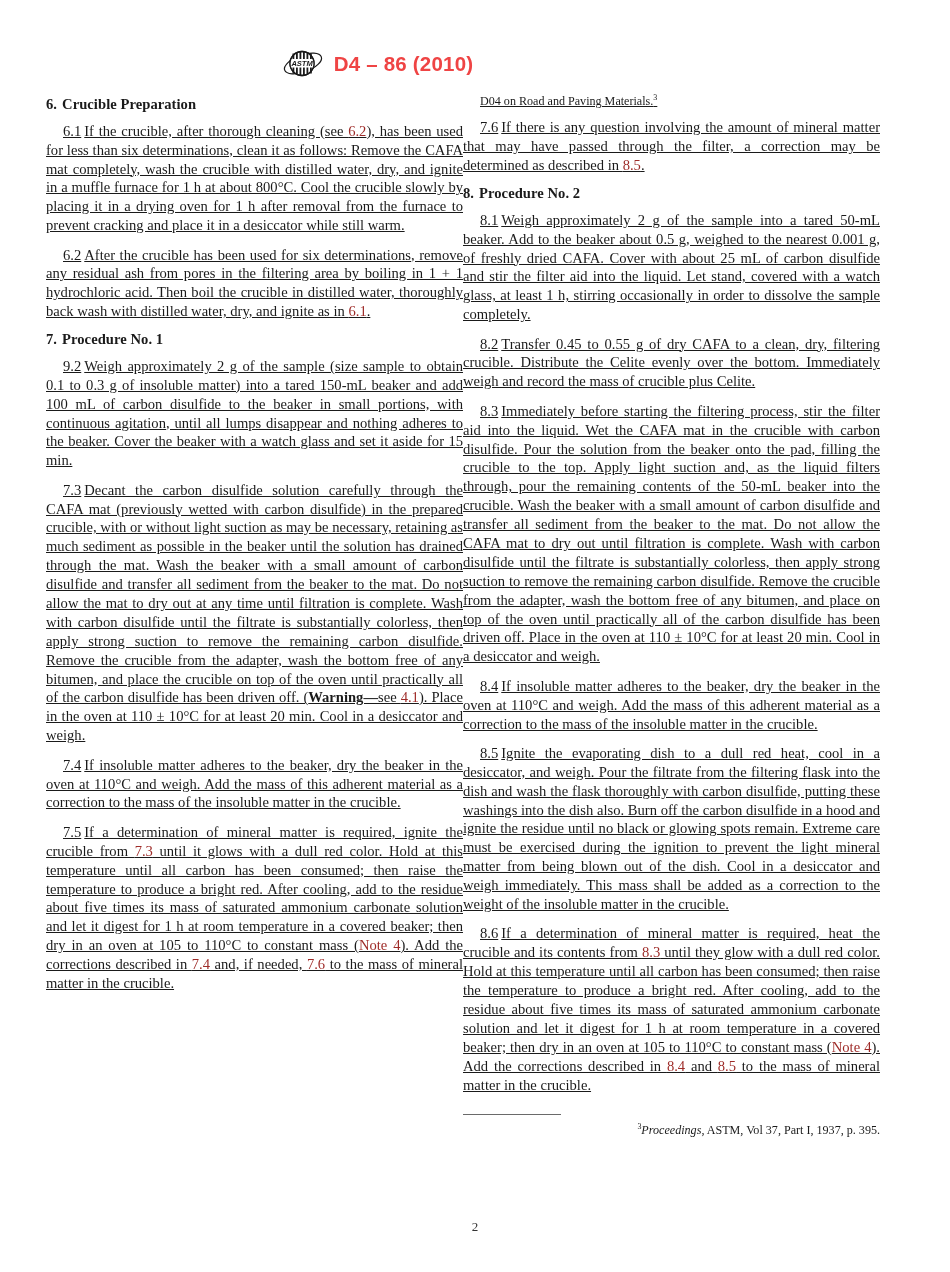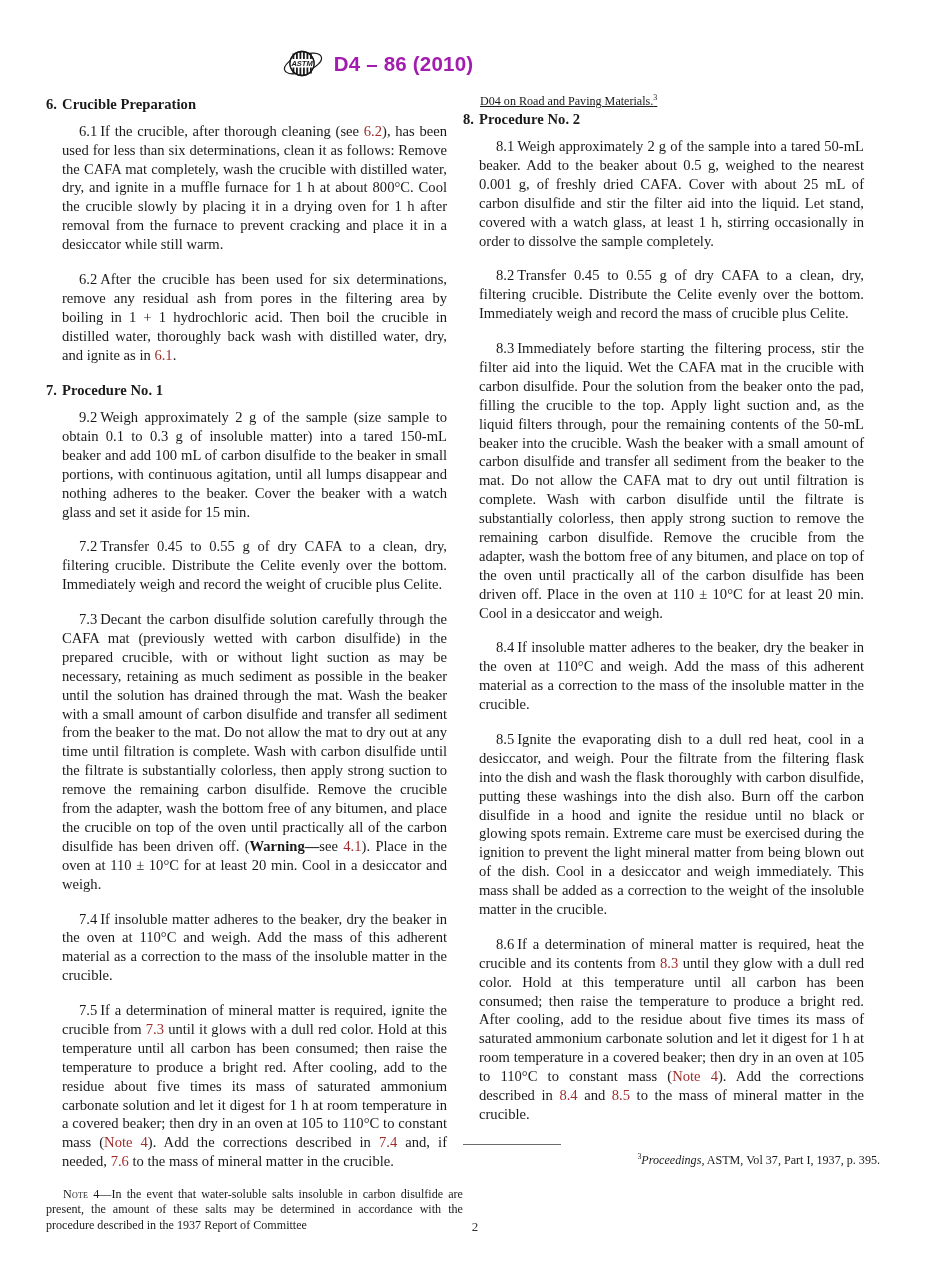--- a/index.html
+++ b/index.html
@@ -38,21 +38,21 @@
     width: 42px;
     height: 31px;
     display: block;
     flex: 0 0 auto;
   }
   .header-title {
     font-family: "Liberation Sans", "DejaVu Sans", sans-serif;
     font-weight: bold;
     font-size: 20.5px;
     letter-spacing: 0.2px;
-    color: #a21caf;
+    color: #ef4444;
     white-space: nowrap;
   }
 
   
   .columns {
     position: absolute;
     top: 94px;
     left: 46px;
     width: 864px;
     display: flex;
@@ -68,26 +68,27 @@
     margin: 0 0 1px 0;
     padding: 0;
     line-height: 1.42;
     letter-spacing: 0.05px;
   }
   h2.sec-head .num { margin-right: 5px; }
 
   p.para {
     font-size: 14.6px;
     line-height: 1.295;
-    margin: 16px;
+    margin: 0;
     padding: 0;
     text-align: justify;
     text-indent: 17px;
     text-justify: inter-word;
     hyphens: none;
+    text-decoration: underline;
   }
   p.para + p.para { margin-top: 10.5px; }
   h2.sec-head + p.para { margin-top: 7px; }
   p.para + h2.sec-head { margin-top: 8px; }
 
   p.cont {
     text-indent: 0;
     text-decoration: underline;
   }
 
@@ -191,48 +192,45 @@
       </p>
 
       <h2 class="sec-head">
         <span class="num">7.</span><span>Procedure No. 1</span>
       </h2>
 
       <p class="para">
         <span class="pnum">9.2</span><span>Weigh approximately 2 g of the sample (size sample to obtain 0.1 to 0.3 g of insoluble matter) into a tared 150-mL beaker and add 100 mL of carbon disulfide to the beaker in small portions, with continuous agitation, until all lumps disappear and nothing adheres to the beaker. Cover the beaker with a watch glass and set it aside for 15 min.</span>
       </p>
 
-      <p class="para">
-        <span class="pnum">7.2</span><span>Transfer 0.45 to 0.55 g of dry CAFA to a clean, dry, filtering crucible. Distribute the Celite evenly over the bottom. Immediately weigh and record the weight of crucible plus Celite.</span>
-      </p>
 
       <p class="para">
         <span class="pnum">7.3</span><span>Decant the carbon disulfide solution carefully through the CAFA mat (previously wetted with carbon disulfide) in the prepared crucible, with or without light suction as may be necessary, retaining as much sediment as possible in the beaker until the solution has drained through the mat. Wash the beaker with a small amount of carbon disulfide and transfer all sediment from the beaker to the mat. Do not allow the mat to dry out at any time until filtration is complete. Wash with carbon disulfide until the filtrate is substantially colorless, then apply strong suction to remove the remaining carbon disulfide. Remove the crucible from the adapter, wash the bottom free of any bitumen, and place the crucible on top of the oven until practically all of the carbon disulfide has been driven off. (</span><span class="warn">Warning—</span><span>see </span><span class="xref">4.1</span><span>). Place in the oven at 110 ± 10°C for at least 20 min. Cool in a desiccator and weigh.</span>
       </p>
 
       <p class="para">
         <span class="pnum">7.4</span><span>If insoluble matter adheres to the beaker, dry the beaker in the oven at 110°C and weigh. Add the mass of this adherent material as a correction to the mass of the insoluble matter in the crucible.</span>
       </p>
 
       <p class="para">
         <span class="pnum">7.5</span><span>If a determination of mineral matter is required, ignite the crucible from </span><span class="xref">7.3</span><span> until it glows with a dull red color. Hold at this temperature until all carbon has been consumed; then raise the temperature to produce a bright red. After cooling, add to the residue about five times its mass of saturated ammonium carbonate solution and let it digest for 1 h at room temperature in a covered beaker; then dry in an oven at 105 to 110°C to constant mass (</span><span class="xref">Note 4</span><span>). Add the corrections described in </span><span class="xref">7.4</span><span> and, if needed, </span><span class="xref">7.6</span><span> to the mass of mineral matter in the crucible.</span>
       </p>
 
-      <p class="note">
-        <span class="smallcaps">Note</span><span> 4—</span><span>In the event that water-soluble salts insoluble in carbon disulfide are present, the amount of these salts may be determined in accordance with the procedure described in the 1937 Report of Committee</span>
-      </p>
 
     </div>
 
     <div class="col col-right">
 
       <p class="note cont" style="margin-top:0;">
         <span>D04 on Road and Paving Materials.</span><span class="sup">3</span>
       </p>
 
+      <p class="para" style="margin-top:9px;">
+        <span class="pnum">7.6</span><span>If there is any question involving the amount of mineral matter that may have passed through the filter, a correction may be determined as described in </span><span class="xref">8.5</span><span>.</span>
+      </p>
 
       <h2 class="sec-head">
         <span class="num">8.</span><span>Procedure No. 2</span>
       </h2>
 
       <p class="para">
         <span class="pnum">8.1</span><span>Weigh approximately 2 g of the sample into a tared 50-mL beaker. Add to the beaker about 0.5 g, weighed to the nearest 0.001 g, of freshly dried CAFA. Cover with about 25 mL of carbon disulfide and stir the filter aid into the liquid. Let stand, covered with a watch glass, at least 1 h, stirring occasionally in order to dissolve the sample completely.</span>
       </p>
 
       <p class="para">

